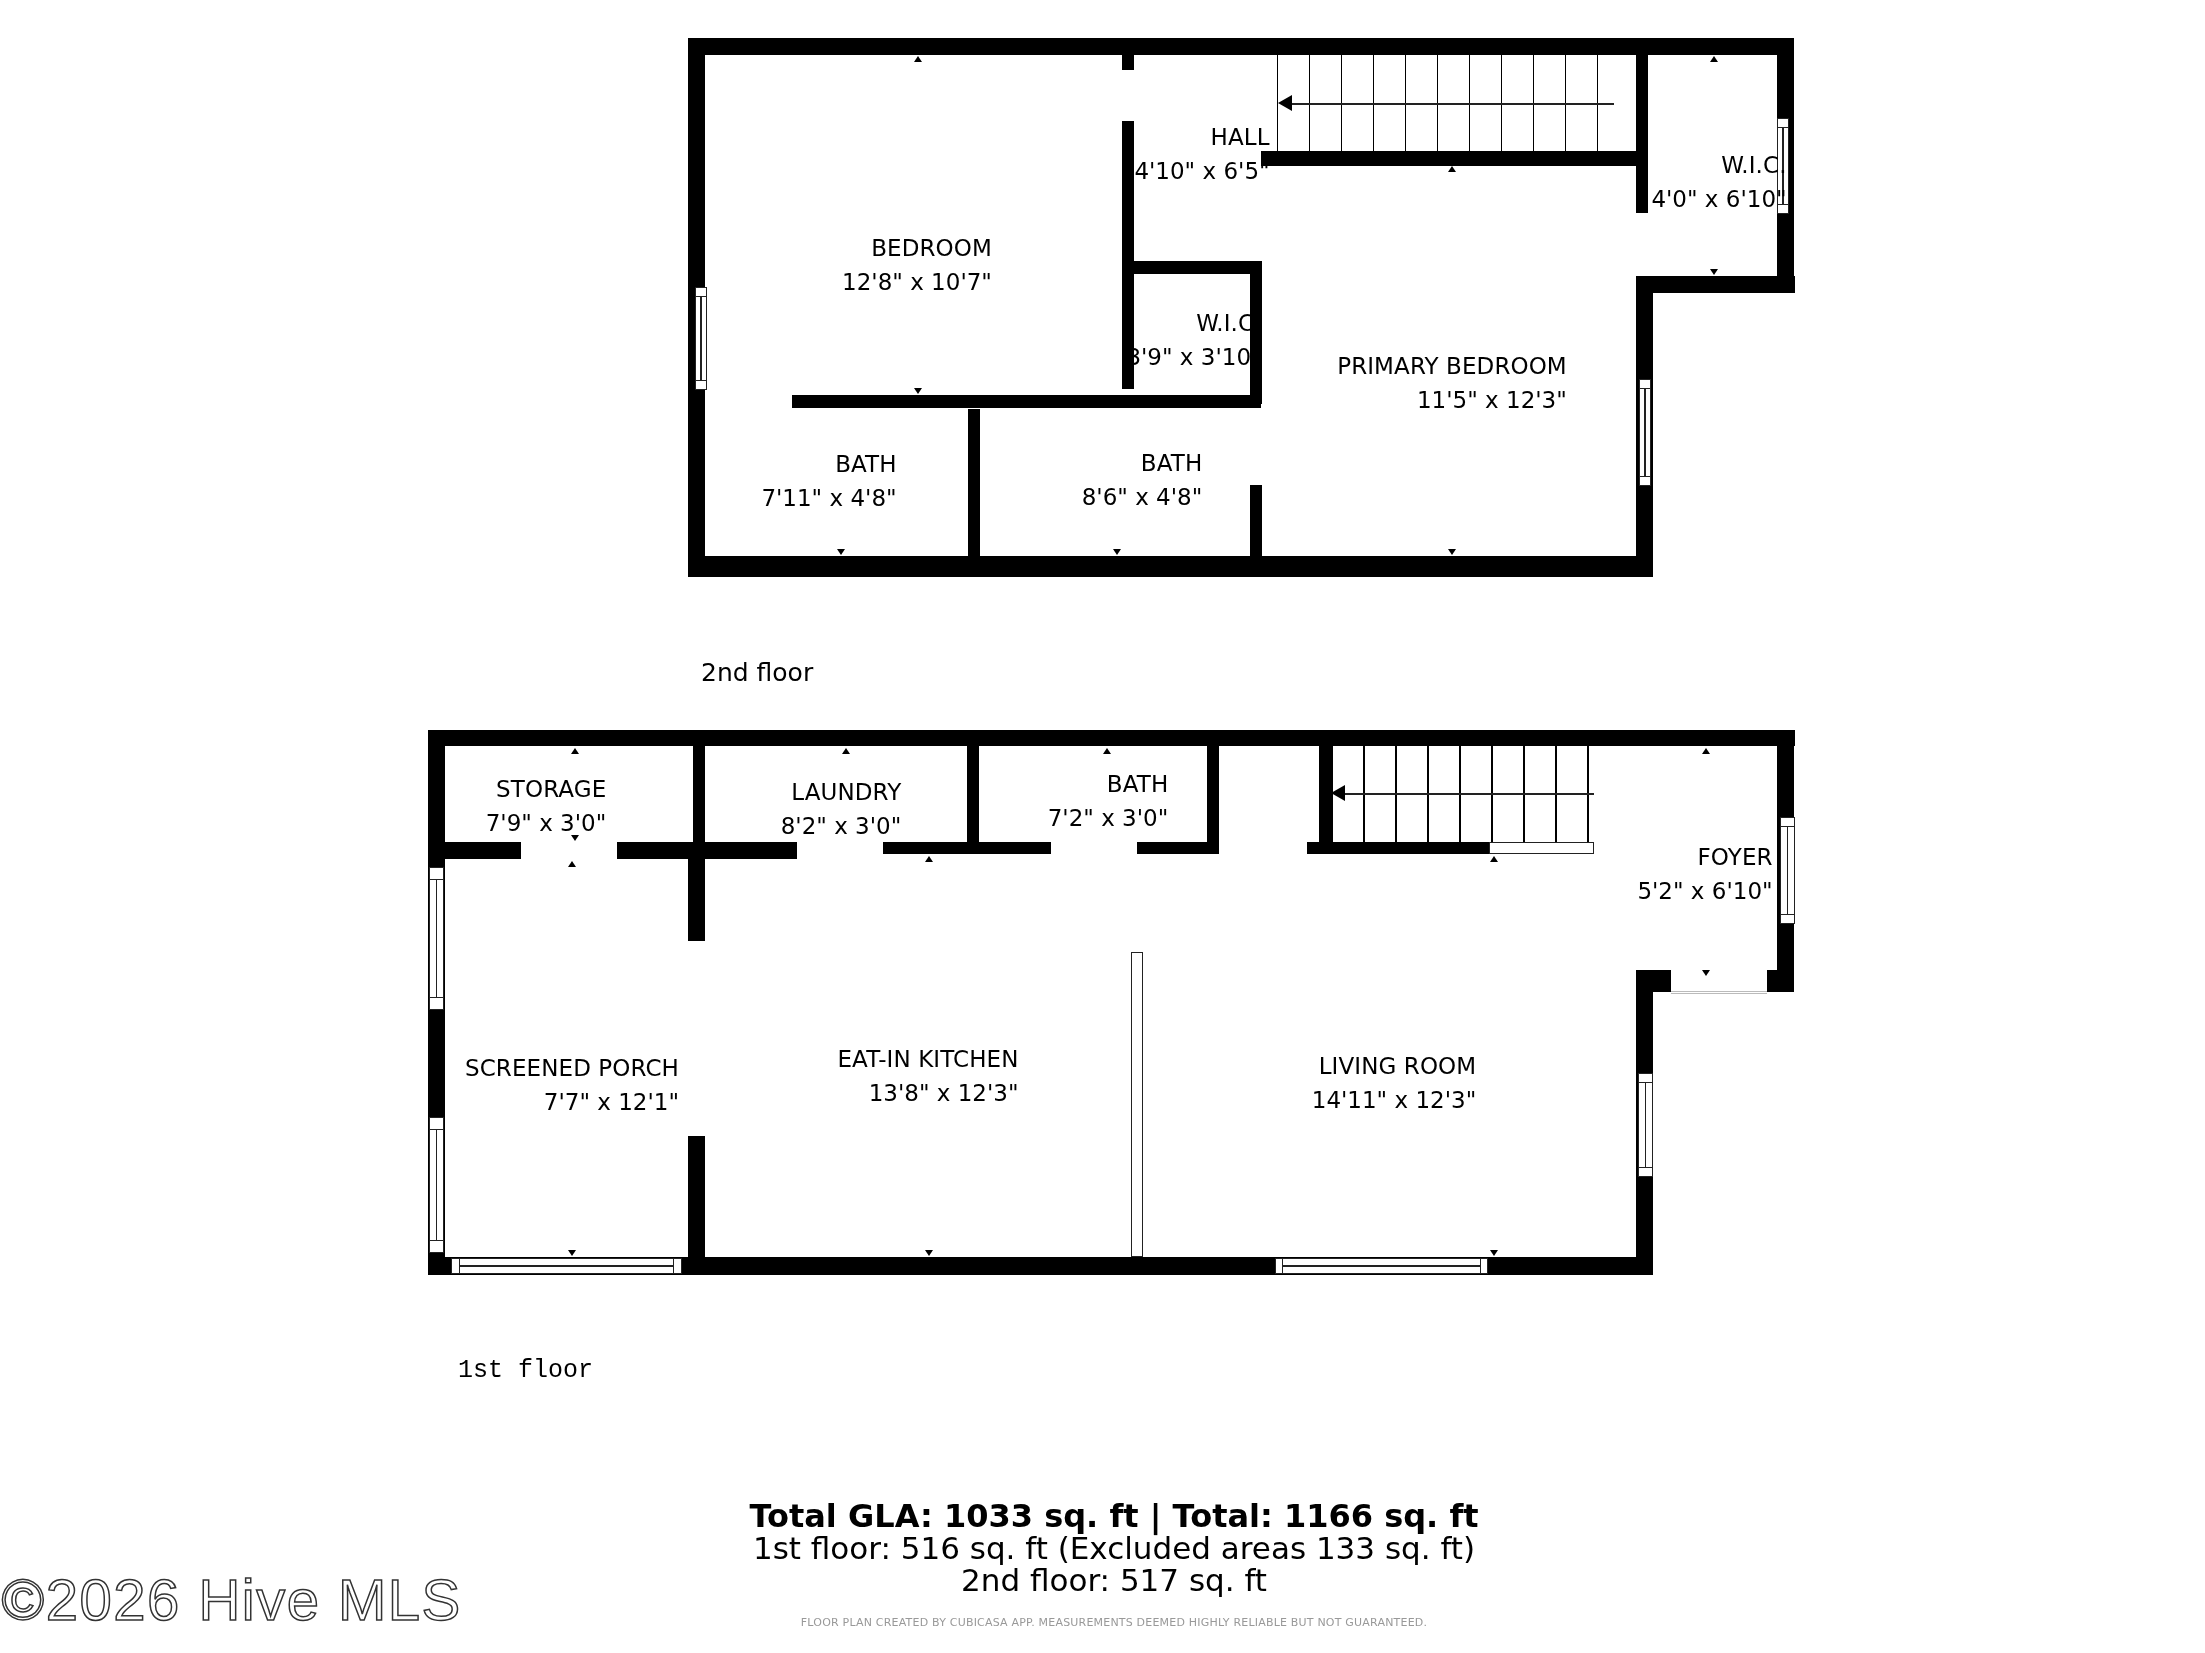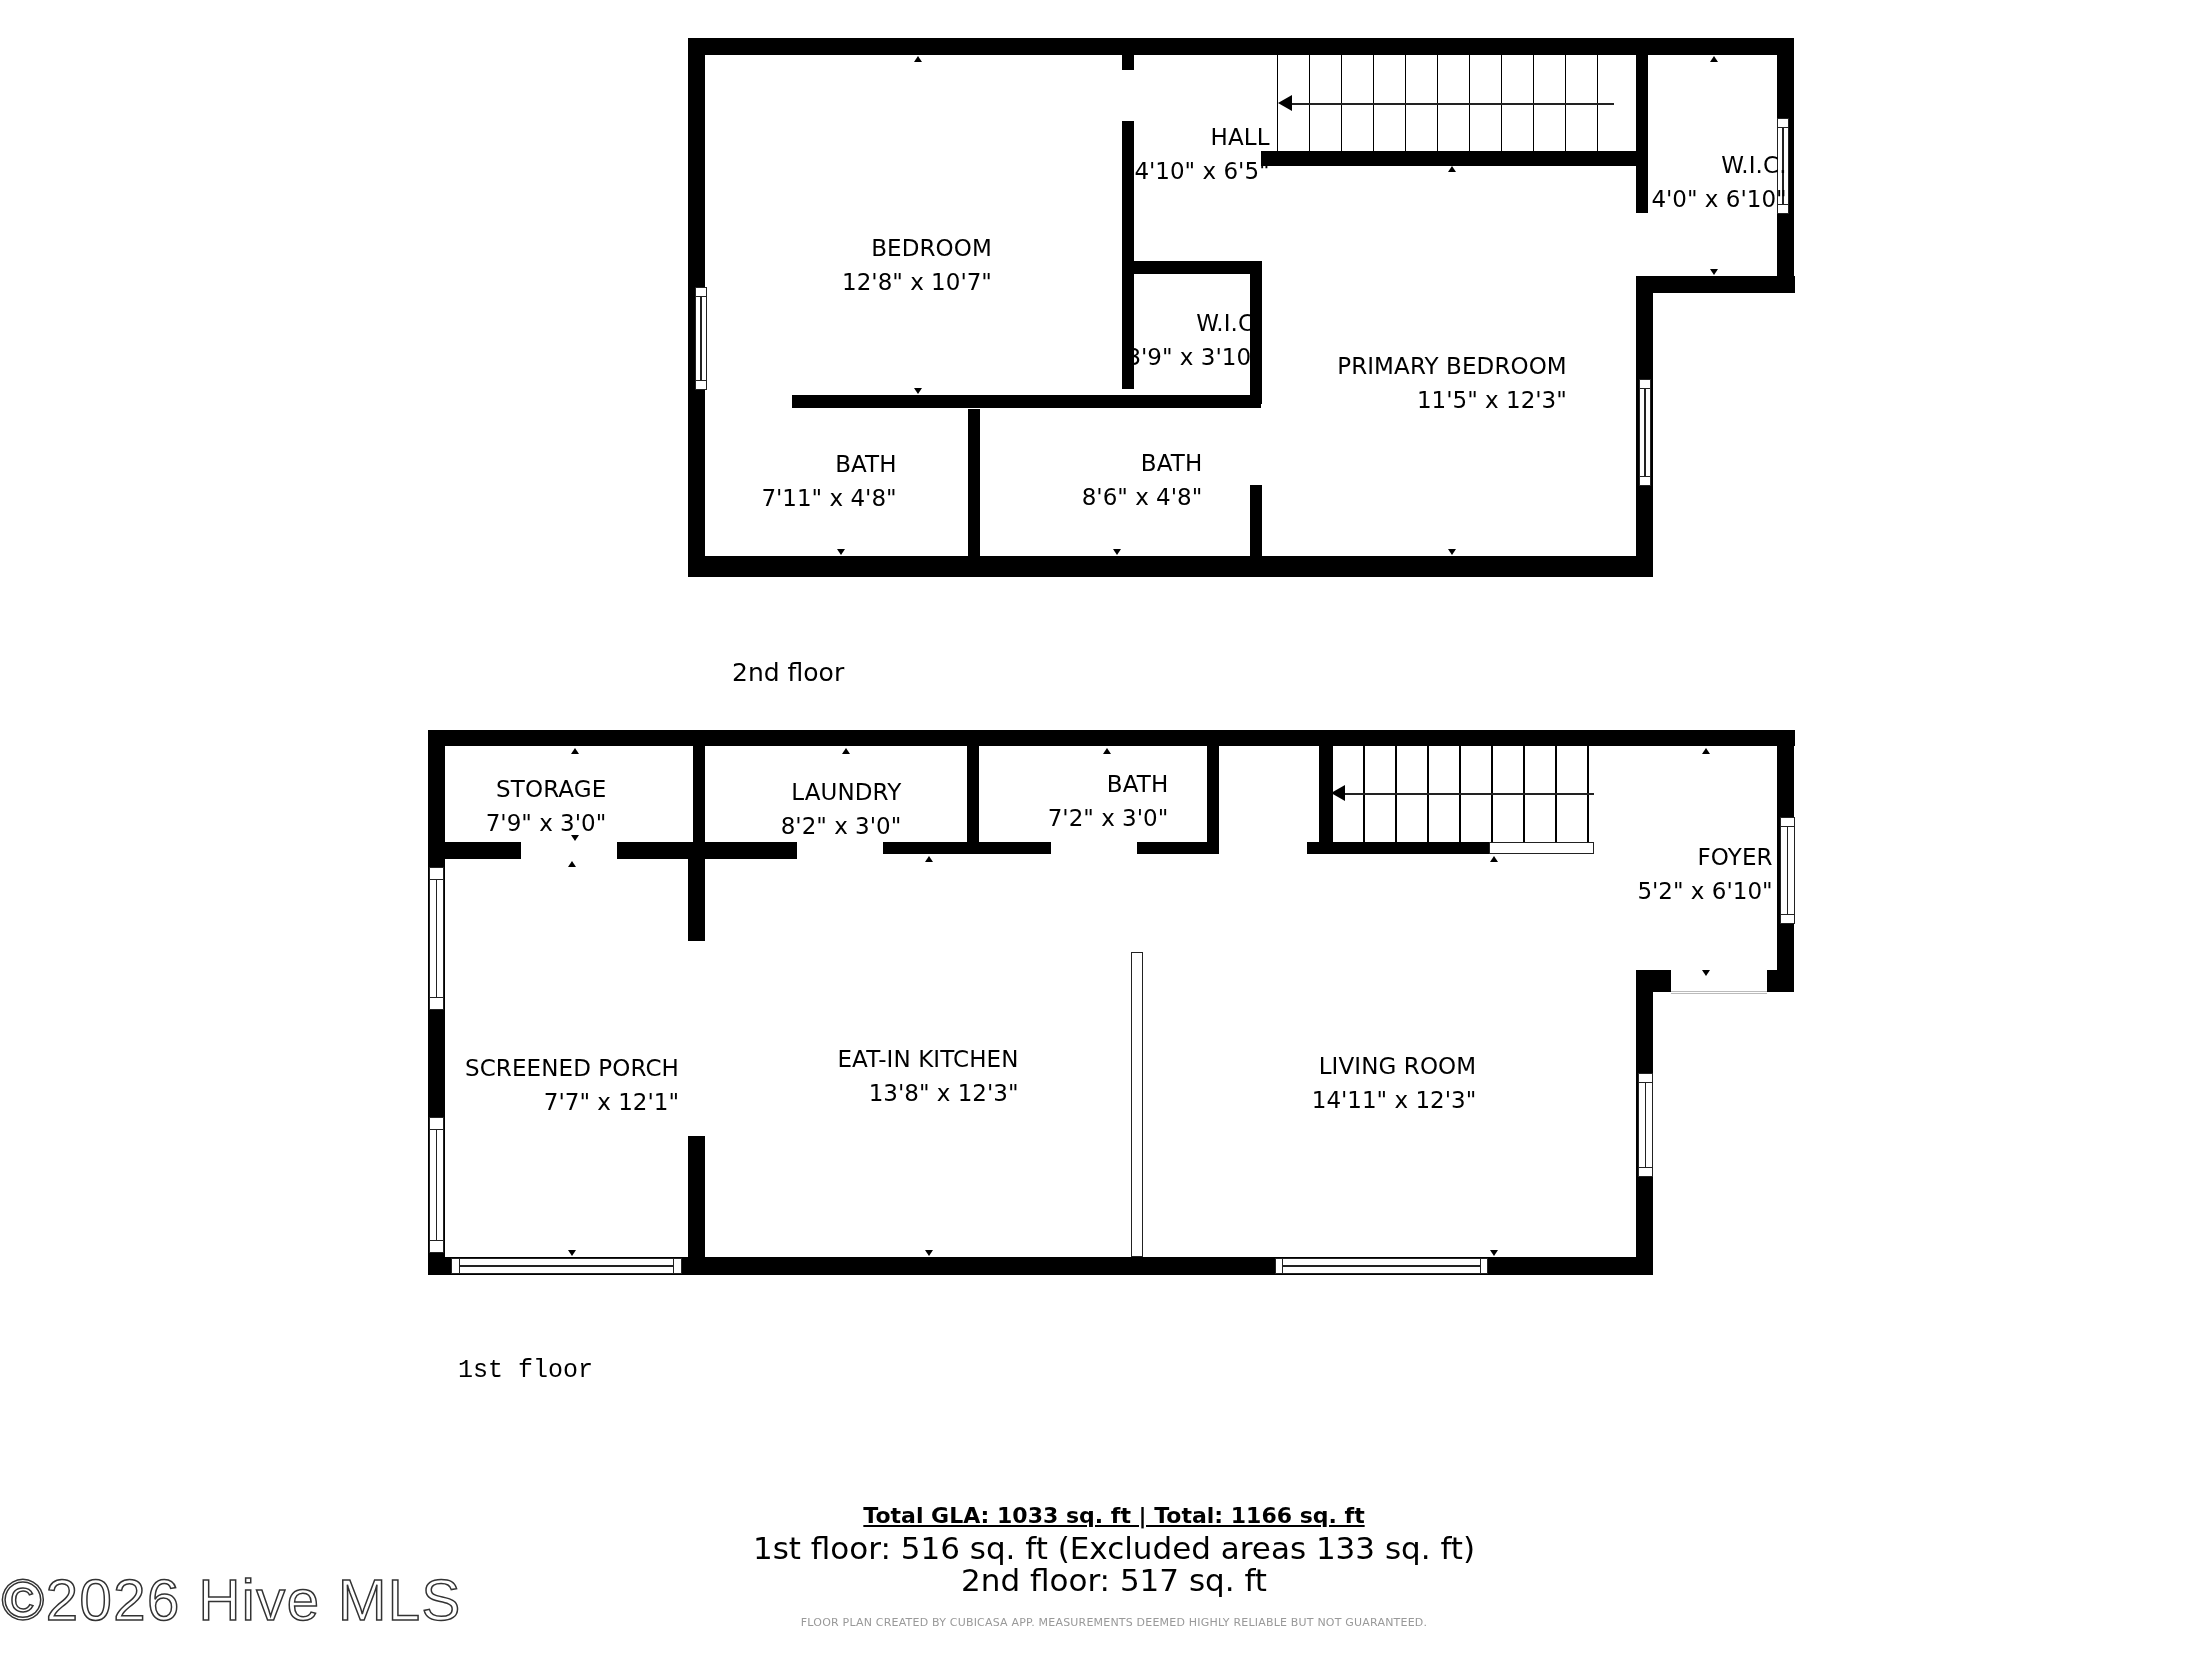--- a/index.html
+++ b/index.html
@@ -15,21 +15,21 @@
   .door { position:absolute; background:#fff; border-top:0.7px solid #bbb; border-bottom:0.7px solid #bbb; box-sizing:border-box; }
   .stairs { position:absolute; box-sizing:border-box;
             background: repeating-linear-gradient(90deg, #000 0 1.5px, transparent 1.5px 32px); }
   .stair-arrow { position:absolute; height:2.2px; background:#222; }
   .stair-arrow::before { content:""; position:absolute; left:-13.2px; top:-8px; border-right:14.7px solid #000; border-top:8.8px solid transparent; border-bottom:8.8px solid transparent; }
   .room { position:absolute; text-align:right; transform:translate(-50%,-50%); white-space:nowrap; }
   .room .name { font-size:23px; line-height:34px; letter-spacing:0.1px; }
   .room .dim { font-size:23px; line-height:34px; }
   .floor-label { position:absolute; font-size:25px; }
   .summary { position:absolute; left:1114px; top:1500px; transform:translateX(-50%); text-align:center; white-space:nowrap; }
-  .summary .total { font-weight:bold; font-size:22px; line-height:32px;text-decoration:underline; }
+  .summary .total { font-weight:bold; font-size:32px; line-height:32px; }
   .summary .line { font-size:31px; line-height:32px; }
   .disclaimer { position:absolute; left:1114px; top:1616px; transform:translateX(-50%); font-size:11px; color:#999; letter-spacing:0.2px; white-space:nowrap; }
   .watermark { position:absolute; left:1.5px; top:1566px; font-family:"Liberation Sans", sans-serif; font-size:58px; font-weight:300;
                color:transparent; -webkit-text-stroke:1.5px #333; letter-spacing:1.5px; white-space:nowrap; }
   .tick { position:absolute; width:0; height:0; }
   .tick.up { border-left:4.4px solid transparent; border-right:4.4px solid transparent; border-bottom:6.6px solid #000; }
   .tick.down { border-left:4.4px solid transparent; border-right:4.4px solid transparent; border-top:6.6px solid #000; }
 </style>
 </head>
 <body>
@@ -94,21 +94,21 @@
     <div class="tick up" style="left:914px;top:56px;"></div>
     <div class="tick down" style="left:914px;top:388px;"></div>
     <div class="tick up" style="left:1448px;top:166px;"></div>
     <div class="tick down" style="left:1448px;top:549px;"></div>
     <div class="tick up" style="left:1710px;top:56px;"></div>
     <div class="tick down" style="left:1710px;top:269px;"></div>
     <div class="tick down" style="left:837px;top:549px;"></div>
     <div class="tick down" style="left:1113px;top:549px;"></div>
   </div>
 
-  <div class="floor-label" style="left:701px;top:658px;margin-left:31px;">2nd floor</div>
+  <div class="floor-label" style="left:701px;top:658px;">2nd floor</div>
 
   <div>
 
     <div class="w" style="left:428px;top:730px;width:1367px;height:16px;"></div>
     <div class="w" style="left:428px;top:730px;width:17px;height:545px;"></div>
     <div class="w" style="left:428px;top:1257px;width:1225px;height:17.6px;"></div>
     <div class="w" style="left:1636px;top:970px;width:17px;height:304px;"></div>
     <div class="w" style="left:1777px;top:730px;width:17px;height:262px;"></div>
     <div class="w" style="left:1636px;top:970px;width:35px;height:22px;"></div>
     <div class="w" style="left:1767px;top:970px;width:27px;height:22px;"></div>

